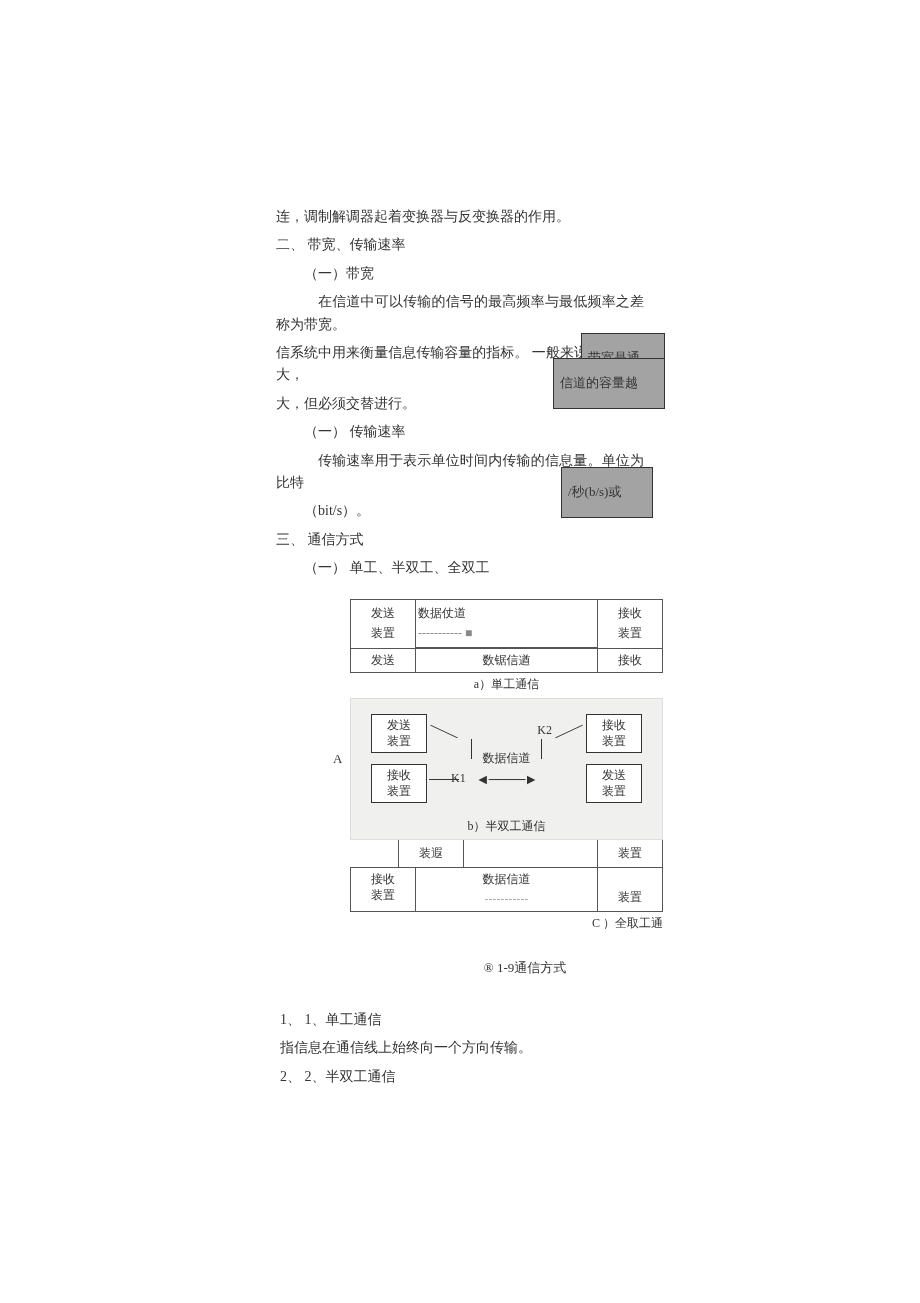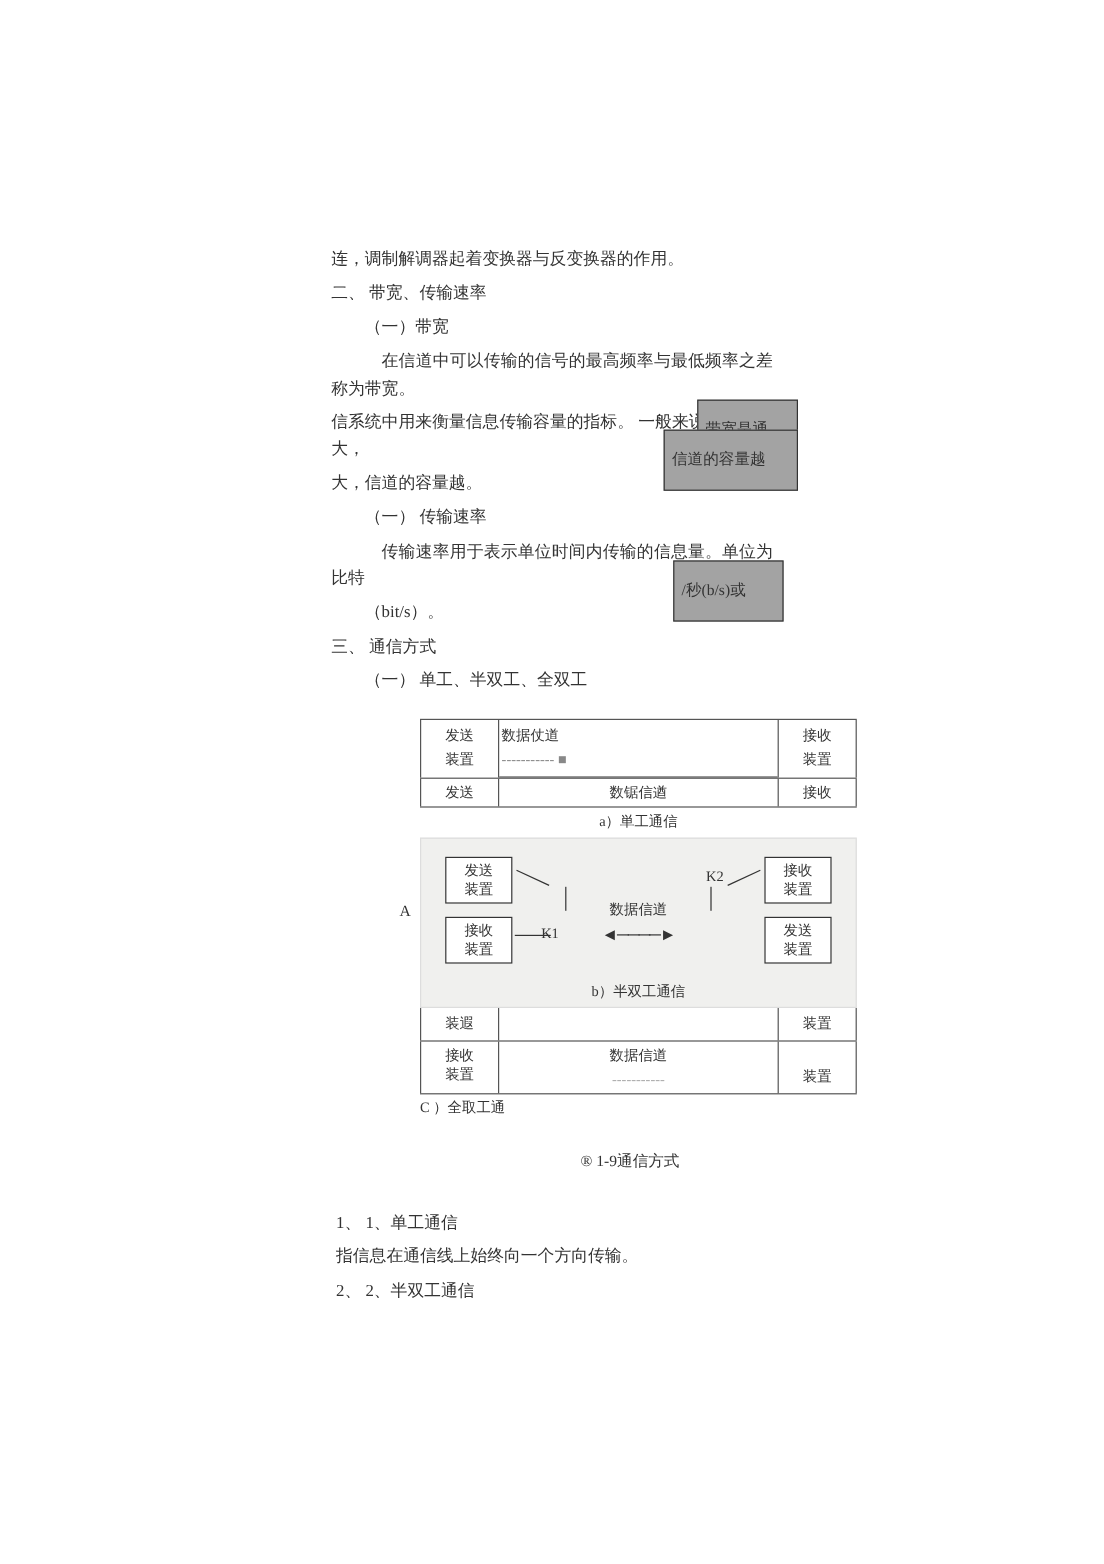--- a/index.html
+++ b/index.html
@@ -36,21 +36,21 @@
       padding: 14px 6px;
       font-size: 13px;
       background: #a3a3a3;
     }
     .right-note.a { top: 333px; width: 70px; }
     .right-note.b { top: 358px; width: 98px; }
     .right-note.c { top: 467px; right: 267px; width: 78px; }
 
     .diagram-wrap {
       margin: 20px 0 10px 90px;
-      width: 364px;
+      width: 313px;
     }
 
     .row-a {
       display: flex;
       align-items: stretch;
       border-top: 1px solid #555;
       border-bottom: 1px solid #555;
     }
     .row-a .cell-left, .row-a .cell-right {
       width: 60px;
@@ -148,20 +148,21 @@
       display: flex;
       border-bottom: 1px solid #555;
     }
     .row-c1 .cell-left, .row-c1 .cell-right {
       width: 60px;
       border-left: 1px solid #555;
       border-right: 1px solid #555;
       text-align: center;
       padding: 4px 2px;
       font-size: 12px;
+      margin-left: 48px;
     }
     .row-c1 .cell-mid {
       flex: 1;
     }
     .row-c2 {
       display: flex;
       border-bottom: 1px solid #555;
     }
     .row-c2 .cell-left {
       width: 60px;
@@ -183,21 +184,21 @@
       align-items: flex-end;
       justify-content: center;
     }
     .row-c2 .cell-mid {
       flex: 1;
       text-align: center;
       padding: 2px;
       font-size: 12px;
     }
     .caption-c {
-      text-align: left;
+      text-align: right;
       font-size: 12px;
       margin: 2px 0 0 0;
     }
 
     .fig-caption {
       text-align: center;
       font-size: 13px;
       margin: 25px 0 30px 120px;
     }
 
@@ -210,21 +211,21 @@
 <body>
 
 <div class="page">
 
   <div class="content">
     <div class="p">连，调制解调器起着变换器与反变换器的作用。</div>
     <div class="p">二、 带宽、传输速率</div>
     <div class="p indent1">（一）带宽</div>
     <div class="p indent2">在信道中可以传输的信号的最高频率与最低频率之差称为带宽。</div>
     <div class="p">信系统中用来衡量信息传输容量的指标。 一般来说，带宽越大，</div>
-    <div class="p">大，信道的容量越。</div>
+    <div class="p">大，但必须交替进行。</div>
     <div class="p indent1">（一） 传输速率</div>
     <div class="p indent2">传输速率用于表示单位时间内传输的信息量。单位为比特</div>
     <div class="p indent1">（bit/s）。</div>
     <div class="p">三、 通信方式</div>
     <div class="p indent1">（一） 单工、半双工、全双工</div>
   </div>
 
   <div class="right-note a">带宽是通</div>
   <div class="right-note b">信道的容量越</div>
   <div class="right-note c">/秒(b/s)或</div>

